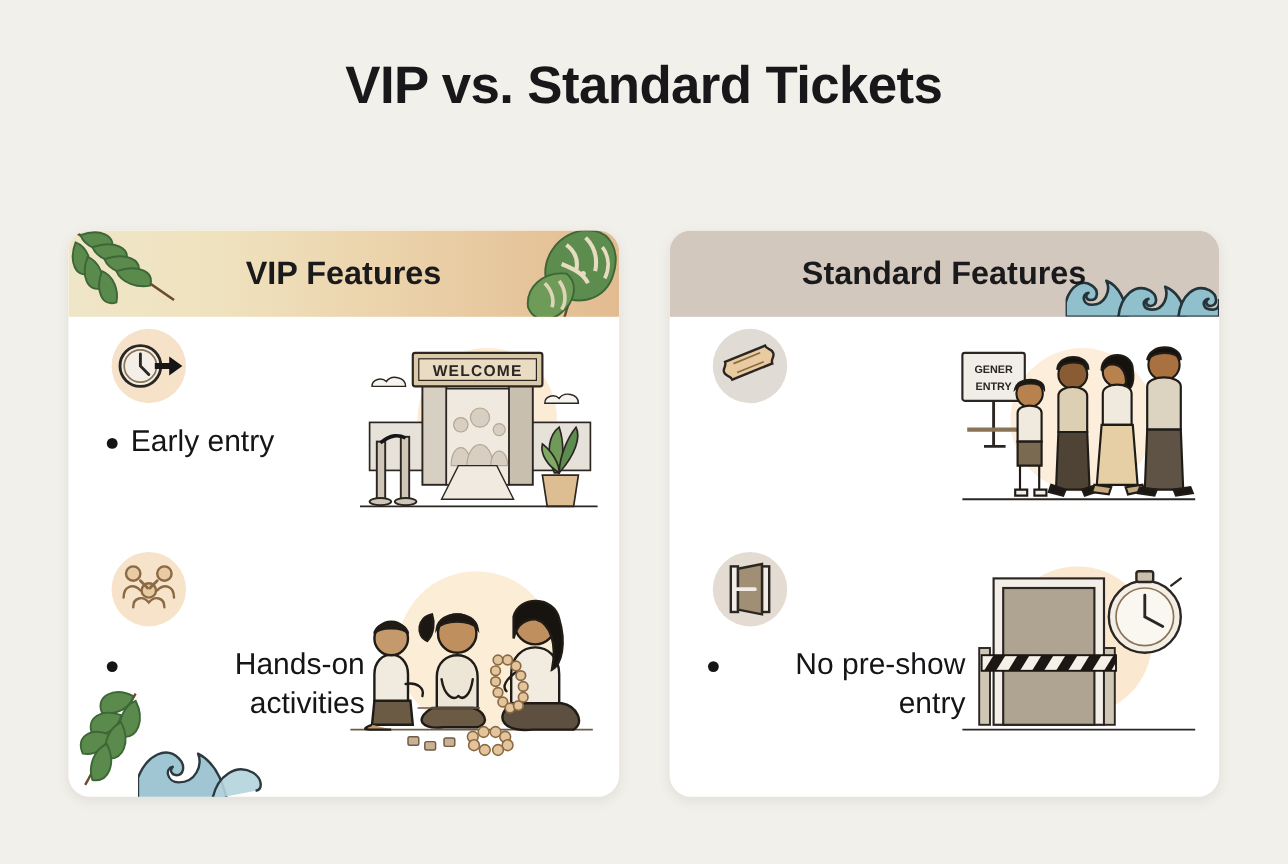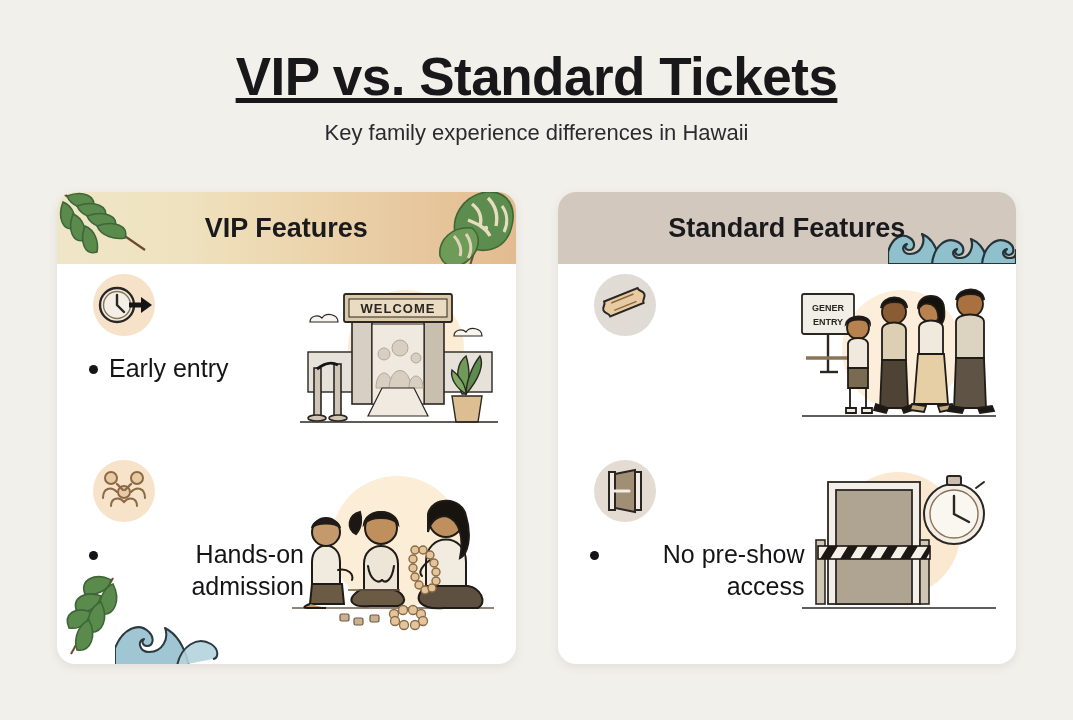--- a/index.html
+++ b/index.html
@@ -14,27 +14,26 @@
     overflow: hidden;
     position: relative;
   }
 
   
   .page-header {
     text-align: center;
     padding-top: 48px;
   }
   .page-title {
-    font-size: 53px;
+    font-size: 44px;
     font-weight: bold;
     color: #18181A;
     letter-spacing: -0.5px;
     line-height: 1.1;
     margin: 0;
-    text-decoration: underline;
   }
   .page-subtitle {
     font-size: 22px;
     color: #2B2B2D;
     margin: 14px 0 0 0;
     font-weight: normal;
   }
 
   
   .cards {
@@ -146,21 +145,20 @@
     width: 210px;
     height: 170px;
   }
   .illus.wide { width: 222px; }
 </style>
 </head>
 <body>
 
 <div class="page-header">
   <h1 class="page-title">VIP vs. Standard Tickets</h1>
-  <p class="page-subtitle">Key family experience differences in Hawaii</p>
 </div>
 
 <div class="cards">
 
   <div class="card">
 
     <div class="card-header vip">
 
       <svg class="deco" style="left:-4px; top:-4px;" width="120" height="78" viewBox="0 0 120 78">
         <g stroke="#3E6637" stroke-width="1.6" fill="#5A8A4C">
@@ -286,21 +284,21 @@
               <path d="M46 30 C46 20 38 18 32 24"></path>
               <path d="M12 38 C12 30 20 28 25 34 C30 28 38 30 38 38"></path>
               <path d="M18 16 L24 22" stroke-width="2.4"></path>
               <path d="M32 16 L26 22" stroke-width="2.4"></path>
             </g>
           </svg>
         </div>
 
         <div class="bullet">
           <span class="bullet-dot"></span>
-          <span class="bullet-text">Hands-on admission</span>
+          <span class="bullet-text">Hands-on activities</span>
         </div>
 
         <svg class="illus wide" viewBox="0 0 222 170">
           <circle cx="115" cy="80" r="66" fill="#FBEBD2" opacity="0.9"></circle>
 
           <path d="M10 146 L212 146" stroke="#6B5B48" stroke-width="1.6"></path>
 
           <g stroke="#1F1B17" stroke-width="2">
             <path d="M30 100 C30 78 58 78 58 100 L58 124 L30 124 Z" fill="#F0EADF"></path>
             <circle cx="44" cy="70" r="14" fill="#C49A6C"></circle>
@@ -456,21 +454,21 @@
               <rect x="6" y="4" width="6" height="38" fill="#F1EDE6"></rect>
               <rect x="32" y="4" width="6" height="38" fill="#F1EDE6"></rect>
               <path d="M12 6 L32 2 L32 44 L12 40 Z" fill="#A08F75"></path>
               <path d="M10 23 L26 23" stroke-width="3.2" stroke-linecap="round" stroke="#F1EDE6"></path>
             </g>
           </svg>
         </div>
 
         <div class="bullet">
           <span class="bullet-dot"></span>
-          <span class="bullet-text">No pre-show access</span>
+          <span class="bullet-text">No pre-show entry</span>
         </div>
 
         <svg class="illus" viewBox="0 0 210 170">
           <circle cx="104" cy="72" r="62" fill="#FBE6CC" opacity="0.9"></circle>
 
           <g stroke="#2B2622" stroke-width="1.8">
             <rect x="34" y="20" width="92" height="122" fill="#F3EFE8"></rect>
             <rect x="42" y="28" width="76" height="114" fill="#AFA392"></rect>
           </g>
 

